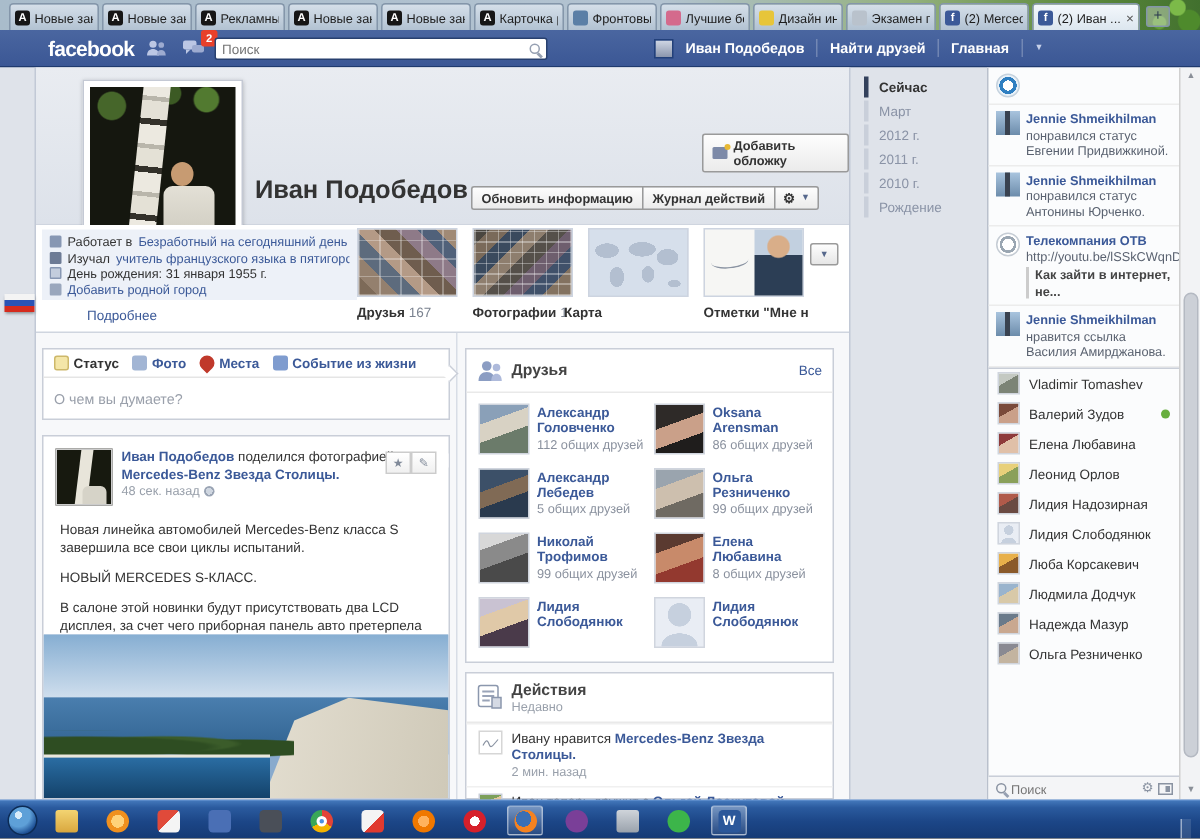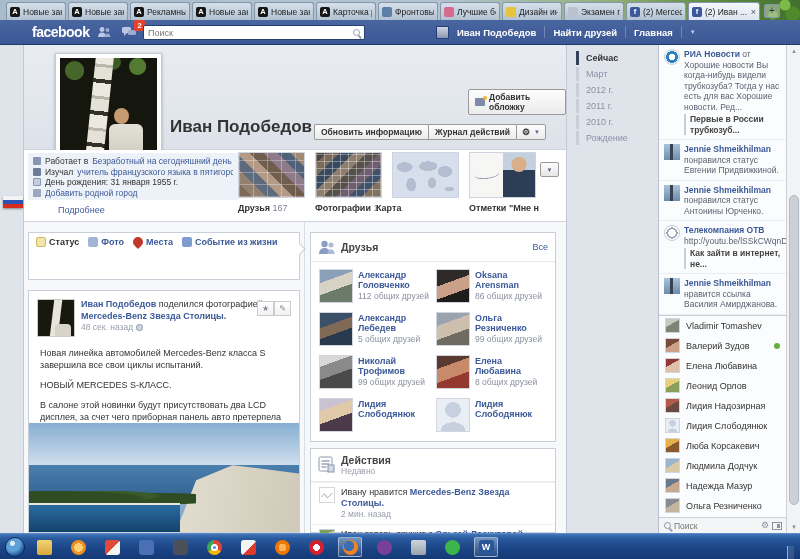--- a/index.html
+++ b/index.html
@@ -458,20 +458,21 @@
               </span>
             <span class="ctab">
                 <span class="cico place"></span>
                 <span>Места</span>
               </span>
             <span class="ctab">
                 <span class="cico event"></span>
                 <span>Событие из жизни</span>
               </span>
           </div>
+          <div class="cinput"><input placeholder="О чем вы думаете?" style=""></div>
         </div>
 
         <div class="card post">
           <span class="arrowtab"></span>
           <div class="phead">
             <span class="pav"></span>
             <div class="phtxt">
               <a>Иван Подобедов</a>
               <span class="act"> </span><span class="act">поделился фотографией</span><br>
               <a>Mercedes-Benz Звезда Столицы.</a>
@@ -605,23 +606,20 @@
       <div class="tnitem">Март</div>
       <div class="tnitem">2012 г.</div>
       <div class="tnitem">2011 г.</div>
       <div class="tnitem">2010 г.</div>
       <div class="tnitem">Рождение</div>
     </div>
 
     <div class="ticker">
       <div class="titem">
         <span class="tav ria"></span>
-        <div class="ttx"><b>РИА Новости</b><span> от Хорошие новости Вы когда-нибудь видели трубкозуба? Тогда у нас есть для вас Хорошие новости. Ред...</span>
-          <div class="tq">Первые в России трубкозуб...</div>
-        </div>
       </div>
       <div class="titem">
         <span class="tav statue"></span>
         <div class="ttx"><b>Jennie Shmeikhilman</b><span> понравился статус Евгении Придвижкиной.</span></div>
       </div>
       <div class="titem">
         <span class="tav statue"></span>
         <div class="ttx"><b>Jennie Shmeikhilman</b><span> понравился статус Антонины Юрченко.</span></div>
       </div>
       <div class="titem">

